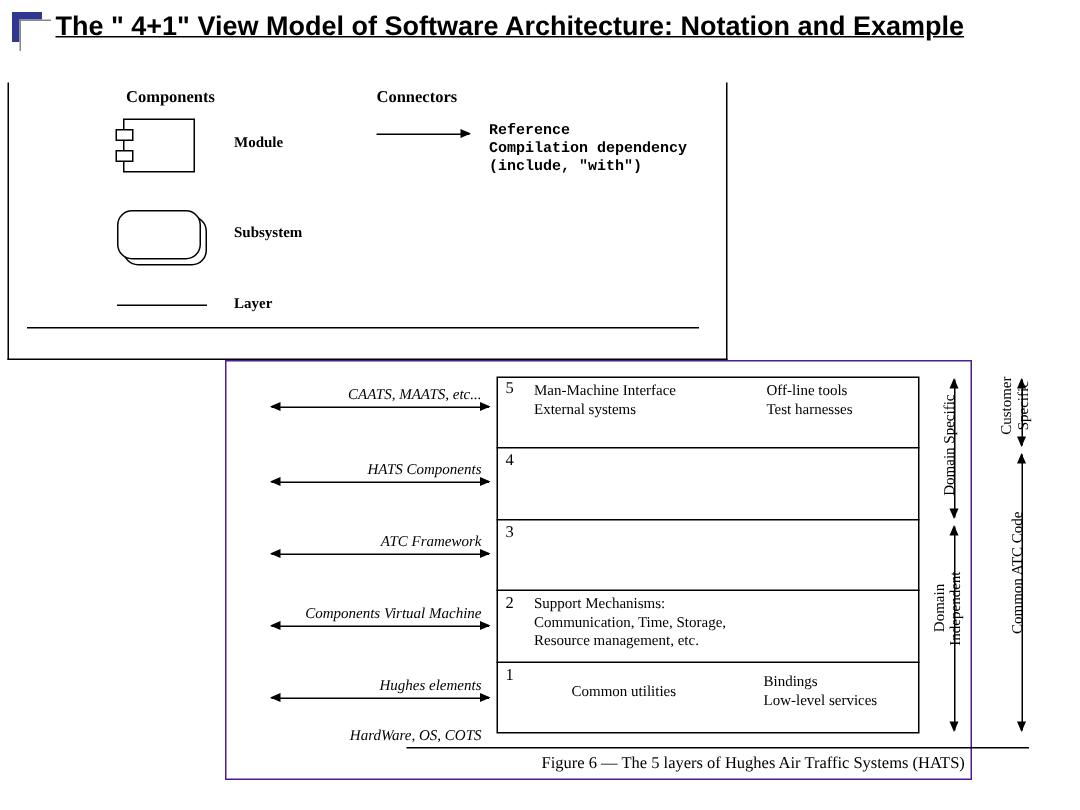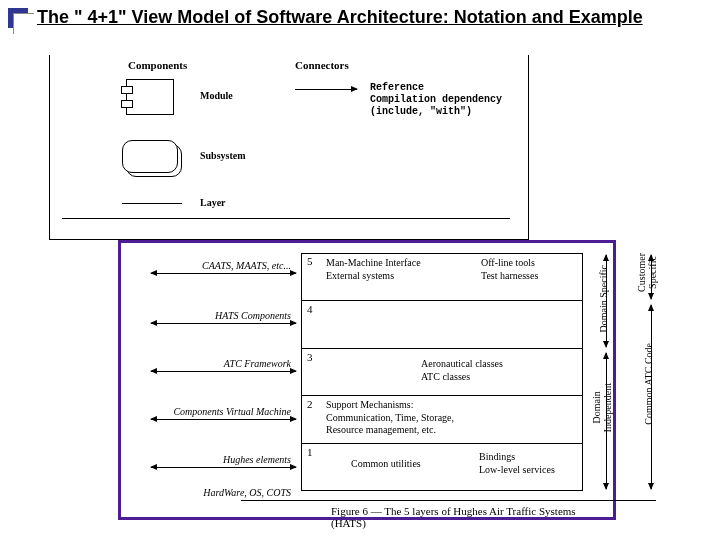--- a/index.html
+++ b/index.html
@@ -44,21 +44,20 @@
     position: absolute;
     background: #fff;
   }
   .fig5 {
     left: 5px;
     top: 55px;
     width: 480px;
     height: 185px;
     border: 1px solid #000;
     border-top: none;
-    margin-left: 44px;
   }
   .fig5-header-col {
     position: absolute;
     top: 4px;
     font-weight: bold;
     font-size: 11px;
     font-family: "Times New Roman", serif;
   }
   .fig5-module-icon {
     position: absolute;
@@ -147,25 +146,25 @@
   .fig5-caption-rule {
     position: absolute;
     left: 12px;
     top: 163px;
     width: 448px;
     height: 1px;
     background: #000;
   }
 
   .fig6 {
-    left: 118px;
+    left: 150px;
     top: 240px;
     width: 498px;
     height: 280px;
-    border: 3px solid #4c1d95;
+    border: 1px solid #4c1d95;
   }
   .fig6-inner {
     position: absolute;
     left: 180px;
     top: 10px;
     width: 282px;
     height: 238px;
     border: 1px solid #000;
   }
   .fig6-row-line {
@@ -322,22 +321,20 @@
   <div class="fig6-num" style="left:186px;top:108px">3</div>
   <div class="fig6-num" style="left:186px;top:155px">2</div>
   <div class="fig6-num" style="left:186px;top:203px">1</div>
 
   <div class="fig6-cell" style="left:360px;top:14px;width:100px;white-space:pre-line">Off-line tools
 Test harnesses</div>
   <div class="fig6-cell" style="left:205px;top:14px;width:130px;white-space:pre-line">Man-Machine Interface
 External systems</div>
 
 
-  <div class="fig6-cell" style="left:300px;top:115px;width:150px;white-space:pre-line">Aeronautical classes
-ATC classes</div>
 
   <div class="fig6-cell" style="left:205px;top:156px;width:245px;white-space:pre-line">Support Mechanisms:
   Communication, Time, Storage,
   Resource management, etc.</div>
 
   <div class="fig6-cell" style="left:230px;top:215px;width:110px">Common utilities</div>
   <div class="fig6-cell" style="left:358px;top:208px;width:100px;white-space:pre-line">Bindings
 Low-level services</div>
 
   <div class="fig6-left-label" style="left:30px;top:244px">HardWare, OS, COTS</div>

